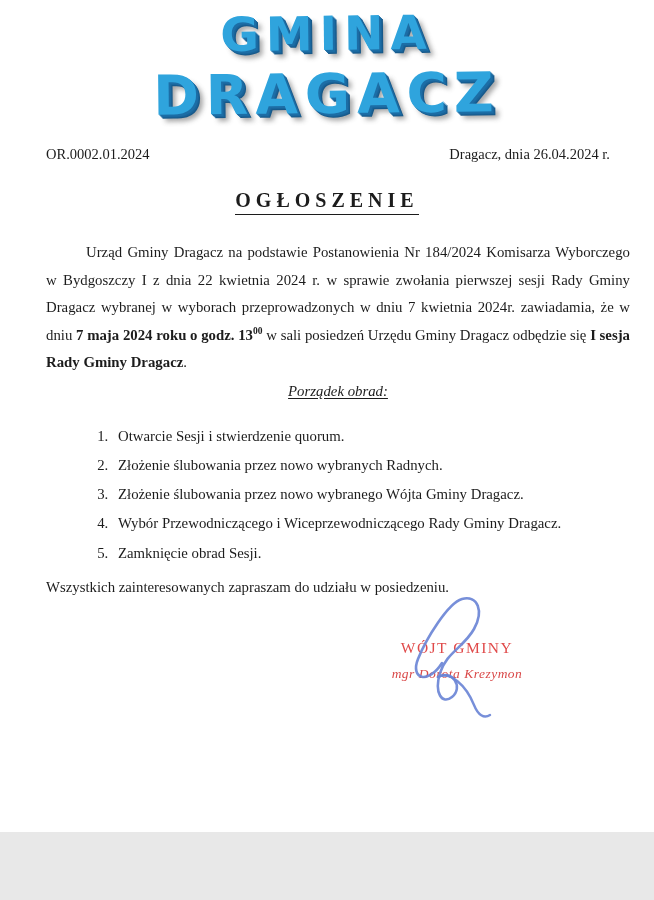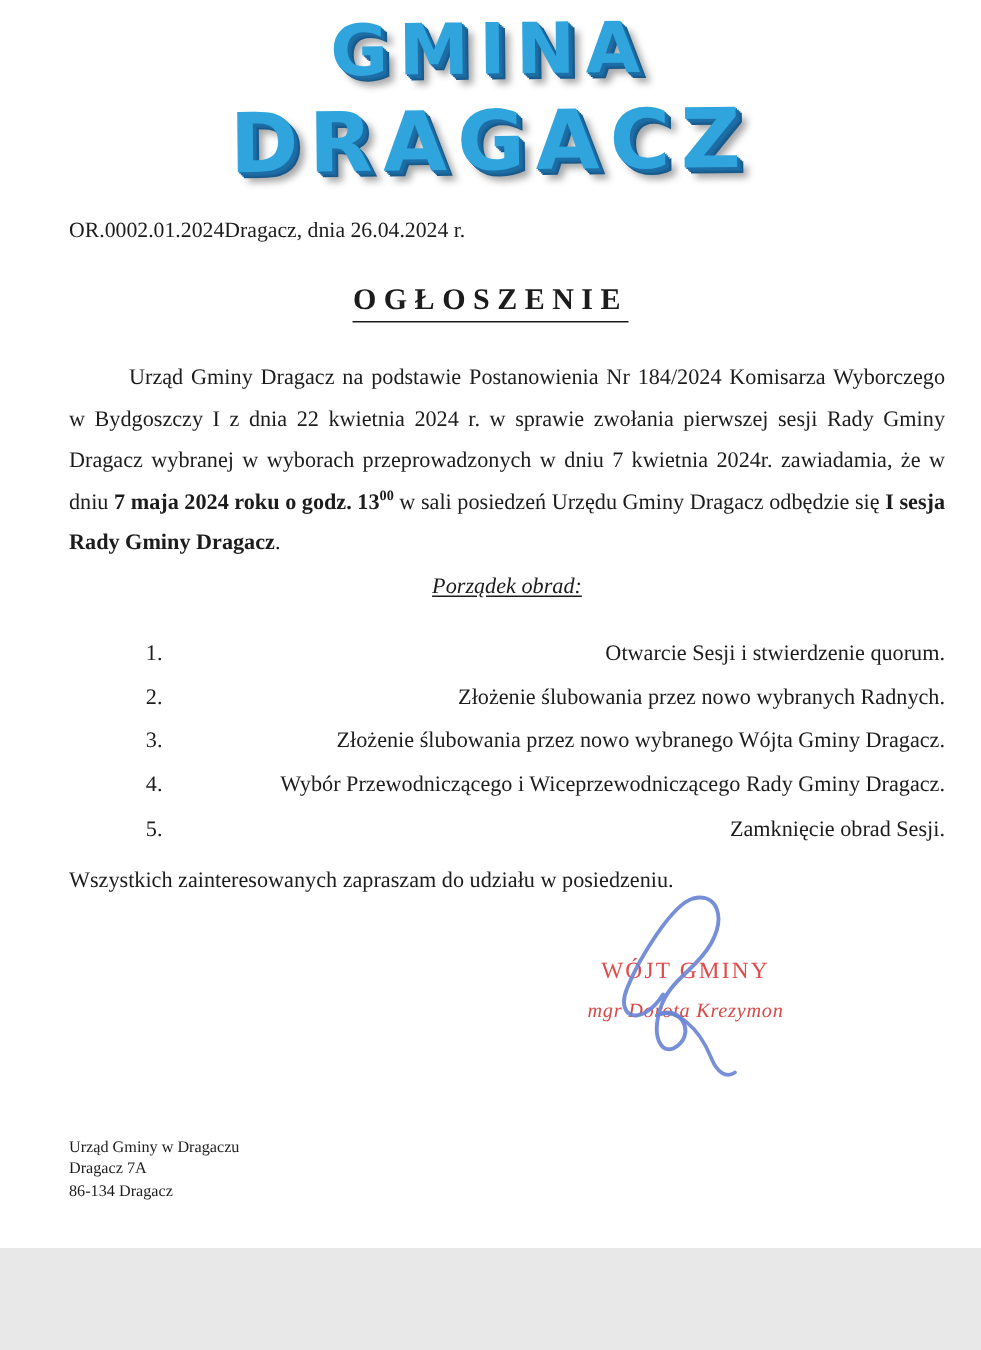--- a/index.html
+++ b/index.html
@@ -32,21 +32,21 @@
       3px 3px 0 #1a649a,
       4px 4px 0 #17598a,
       7px 7px 5px rgba(60,60,60,0.45);
     transform: rotate(-0.6deg);
   }
   .logo-line1 { font-size: 47px; }
   .logo-line2 { font-size: 55px; margin-top: 8px; }
   
   .header-row {
     display: flex;
-    justify-content: flex-start;
+    justify-content: space-between;
     padding: 0 44px 0 46px;
     margin-top: 24px;
     font-size: 14.5px;
   }
   
   .title-wrap { text-align: center; margin-top: 26px; }
   .title {
     display: inline-block;
     font-size: 20px;
     font-weight: bold;
@@ -69,21 +69,20 @@
     display: inline-block;
     text-decoration: underline;
     text-underline-offset: 2px;
     font-size: 14.8px;
     font-style: italic;
   }
   ol.agenda {
     margin-top: 28px;
     padding-left: 66px;
     line-height: 1.2;
-    text-align: right;
   }
   ol.agenda li { margin-bottom: 11.5px; padding-left: 6px; }
   .p-second {
     margin-top: 32px;
     text-align: justify;
     line-height: 1.86;
   }
   .p-invite { line-height: 1.86; }
   
   .signature {
@@ -167,20 +166,15 @@
         <path d="M 52,70 C 38,92 20,86 28,66 C 36,46 58,10 72,6 C 88,2 94,18 84,36 C 74,54 56,60 50,80 C 44,100 52,112 62,104 C 74,94 62,76 48,84" fill="none" stroke="#6b85d6" stroke-width="2.6" stroke-linecap="round" opacity="0.92"></path>
         <path d="M 48,84 C 60,78 76,92 84,112 C 88,122 94,126 100,122" fill="none" stroke="#6b85d6" stroke-width="2.4" stroke-linecap="round" opacity="0.92"></path>
       </svg>
       <div class="sig-role" style="color:#e04a4a">WÓJT GMINY</div>
       <div class="sig-name" style="color:#d94848">mgr Dorota Krezymon</div>
     </div>
 
   </div>
 
   <div class="footer">
-    <div class="footer-left">
-      <div>Urząd Gminy w Dragaczu</div>
-      <div>Dragacz 7A</div>
-      <div>86-134 Dragacz</div>
-    </div>
   </div>
 
 </div>
 
 </body></html>

